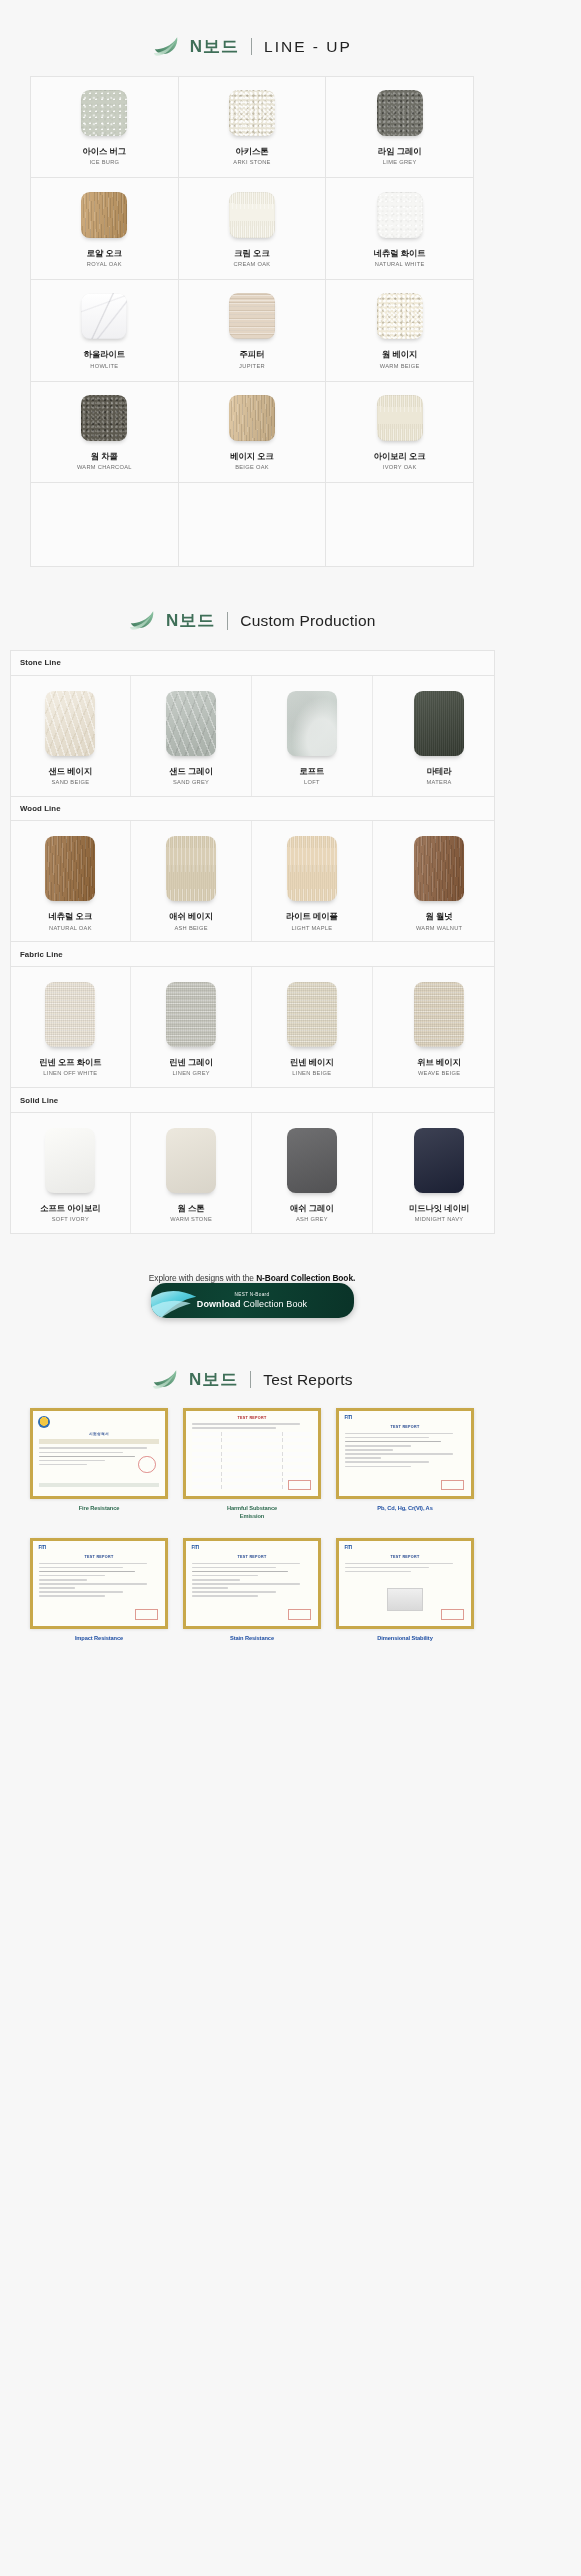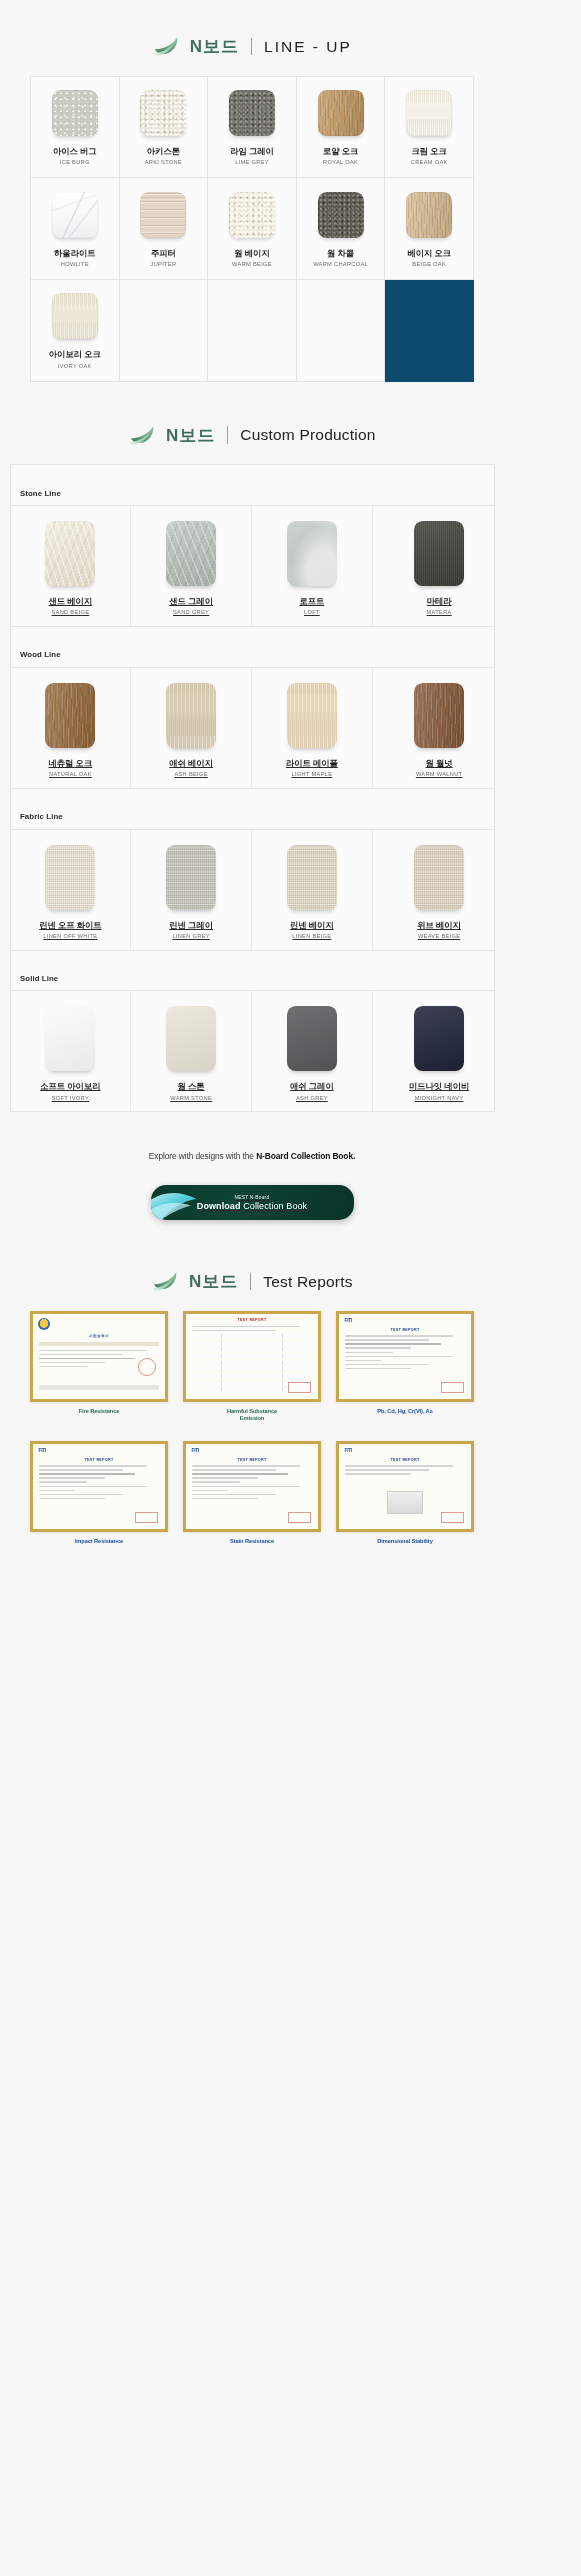--- a/index.html
+++ b/index.html
@@ -26,23 +26,23 @@
   .divider-bar { width: 0.7px; height: 17.6px; background: #9aa2a0; margin: 0 2.7px; }
   .sec-title {
     font-size: 15.5px; font-weight: 400; letter-spacing: 2px; color: #222;
     line-height: 1;
   }
   .sec-title.tight { letter-spacing: 0.2px; }
 
   
   .lineup-wrap { padding: 0 30px; }
   .grid4 {
-    display: grid; grid-template-columns: repeat(5, 1fr);
+    display: grid; grid-template-columns: repeat(3, 1fr);
     border-top: 0.7px solid #e4e4e4; border-left: 0.7px solid #e4e4e4;
-    background: #0c4a6e;
+    background: #bef264;
   }
   .cell {
     border-right: 0.7px solid #e4e4e4; border-bottom: 0.7px solid #e4e4e4;
     padding: 13.5px 5.4px 12px 5.4px;
     display: flex; flex-direction: column; align-items: center;
     position: relative; background: #fbfbfb; min-height: 84px;
   }
   .cell.empty { background: #fbfbfb; }
   .cell.current { border: 1.4px solid #22a06b; z-index: 3; }
   .swatch {
@@ -68,51 +68,49 @@
     background: #0f7a4f; color: #fff; font-size: 4.4px; font-weight: 700;
     padding: 2.7px 6px 2.7px 6px; border-radius: 2px; line-height: 1.15;
     text-align: center; letter-spacing: 0.2px; white-space: nowrap; z-index: 5;
   }
 
   
   .custom-wrap { padding: 0 9.5px; }
   .custom-box { border: 0.7px solid #e4e4e4; background: #fbfbfb; }
   .line-head {
     padding: 7.4px 9.5px; font-size: 7.8px; font-weight: 700; color: #2a2a2a;
-    border-bottom: 0.7px solid #e4e4e4; background: #fbfbfb; letter-spacing: 0.1px; margin-top: 16px;
+    border-bottom: 0.7px solid #e4e4e4; background: #fbfbfb; letter-spacing: 0.1px;
   }
   .line-grid {
     display: grid; grid-template-columns: repeat(4, 1fr);
     border-bottom: 0.7px solid #e4e4e4;
-    text-decoration: underline;
   }
   .line-grid:last-child { border-bottom: none; }
   .line-cell {
     border-right: 0.7px solid #e9e9e9;
     padding: 15px 4px 10.8px 4px;
     display: flex; flex-direction: column; align-items: center; background: #fbfbfb;
   }
   .line-cell:last-child { border-right: none; padding-left: 16px; }
   .swatch-lg {
     width: 50px; height: 65px; border-radius: 8.8px;
     box-shadow: 0 4px 5.4px -3.4px rgba(0,0,0,0.26);
     background-size: cover; background-position: center; overflow: hidden;
   }
 
   
   .collection { padding: 39px 0 6.8px 0; text-align: center; }
   .collection-line { font-size: 8.4px; color: #3a3a3a; letter-spacing: -0.1px; }
   .collection-line b { font-weight: 700; color: #111; }
   .banner {
-    margin: 24px auto 0 auto; width: 203px; height: 35px; border-radius: 15px;
+    margin: 0 auto 0 auto; width: 203px; height: 35px; border-radius: 15px;
     background: linear-gradient(100deg, #0c3a2d 0%, #0d4434 42%, #0a3328 100%);
     position: relative; overflow: hidden; display: flex;
     align-items: center; justify-content: center;
     box-shadow: 0 2px 6px rgba(0,0,0,0.25);
-    text-decoration: underline;
   }
   .banner-wave {
     position: absolute; left: -9.5px; top: -4px; width: 101px; height: 45px;
     pointer-events: none;
   }
   .banner-txt { position: relative; z-index: 2; text-align: center; color: #fff; }
   .banner-sub { font-size: 4.7px; letter-spacing: 0.3px; opacity: 0.95; }
   .banner-main { font-size: 9px; margin-top: 1.4px; letter-spacing: 0.1px; }
   .banner-main b { font-weight: 700; }
 
@@ -232,20 +230,30 @@
         linear-gradient(100deg, rgba(255,255,255,.18), rgba(0,0,0,.12));"></div>
           <div class="name-ko">로얄 오크</div>
           <div class="name-en">ROYAL OAK</div>
         </div>
         <div class="cell">
           <div class="swatch" style="background-color:#f4f2e8;background-image:
         repeating-linear-gradient(91deg, rgba(160,150,120,.13) 0 0.7px, rgba(0,0,0,0) 0.7px 2px),
         repeating-linear-gradient(89deg, rgba(255,255,255,.35) 0 0.7px, rgba(255,255,255,0) 0.7px 4px);"></div>
           <div class="name-ko">크림 오크</div>
           <div class="name-en">CREAM OAK</div>
+        </div>
+        <div class="cell">
+          <div class="swatch" style="background-color:#f6f6f4;background-image:
+        radial-gradient(circle at 18% 22%, rgba(255,255,255,.85) 0 0.7px, transparent 1.1px),
+        radial-gradient(circle at 62% 41%, rgba(0,0,0,.05) 0 0.7px, transparent 1.1px),
+        radial-gradient(circle at 35% 78%, rgba(255,255,255,.7) 0 0.7px, transparent 1.1px),
+        radial-gradient(circle at 82% 68%, rgba(0,0,0,.04) 0 0.7px, transparent 1.1px);
+        background-size:6px 6px,7.4px 7.4px,8.8px 8.8px,4.7px 4.7px;"></div>
+          <div class="name-ko">네츄럴 화이트</div>
+          <div class="name-en">NATURAL WHITE</div>
         </div>
         <div class="cell">
           <div class="swatch" style="background-color:#fbfbfb;background-image:
         linear-gradient(115deg, rgba(0,0,0,0) 46%, rgba(150,150,160,.30) 48%, rgba(0,0,0,0) 50%),
         linear-gradient(128deg, rgba(0,0,0,0) 62%, rgba(140,140,155,.22) 64%, rgba(0,0,0,0) 66%),
         linear-gradient(160deg, rgba(0,0,0,0) 28%, rgba(170,170,180,.18) 30%, rgba(0,0,0,0) 32%),
         linear-gradient(180deg,#ffffff,#f0f0f2);"></div>
           <div class="name-ko">하울라이트</div>
           <div class="name-en">HOWLITE</div>
         </div>

